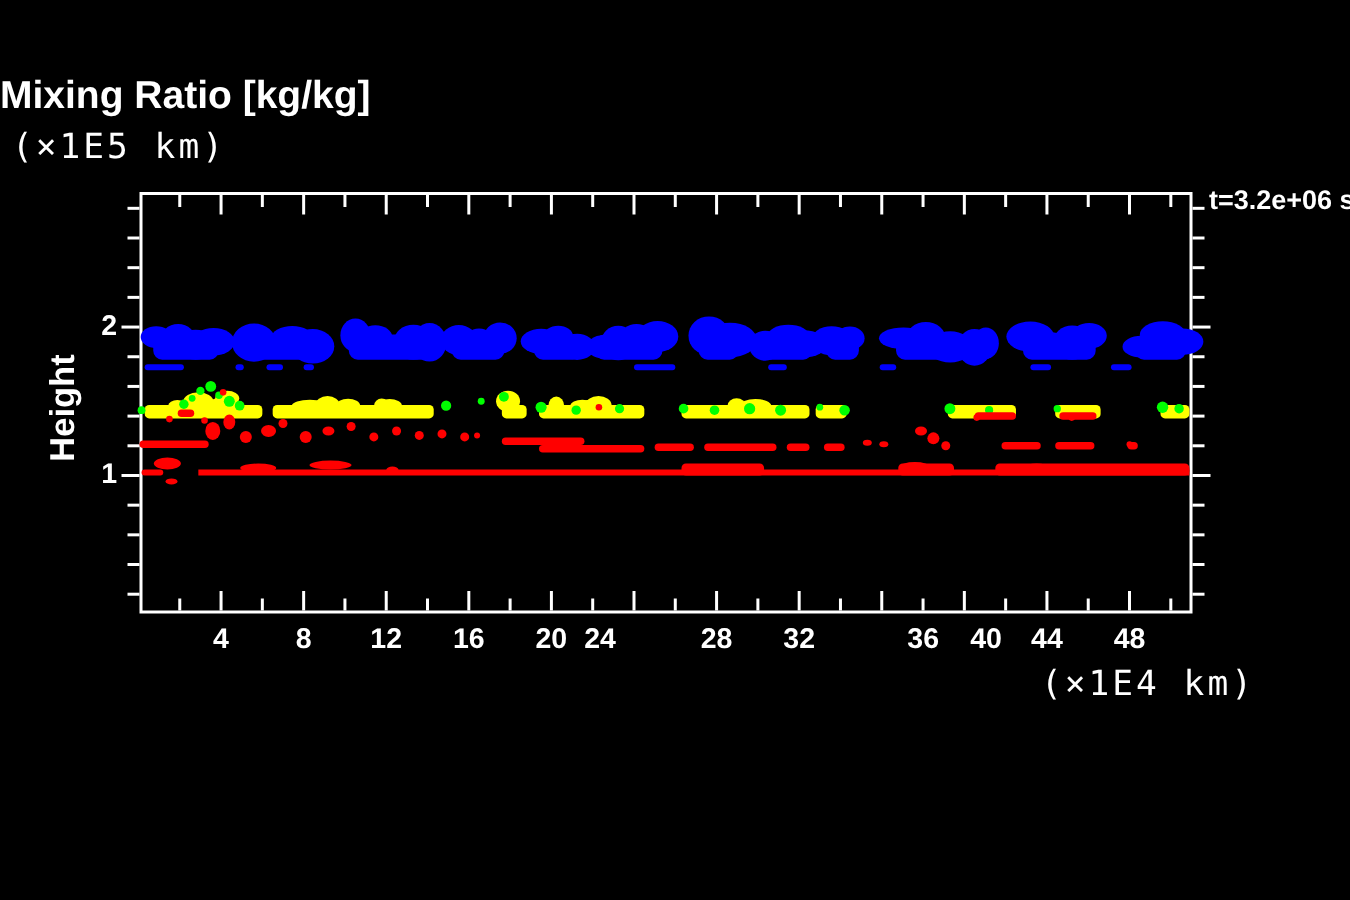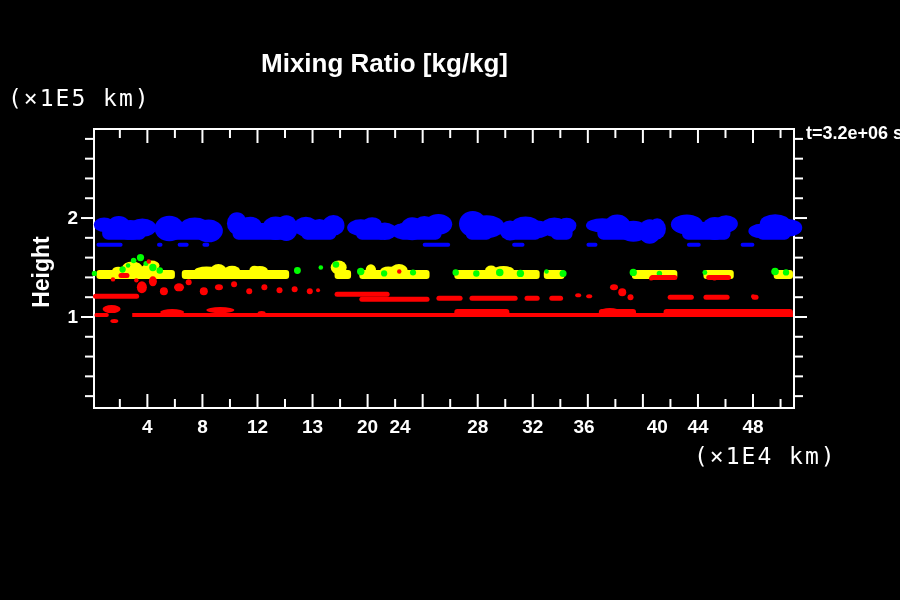--- a/index.html
+++ b/index.html
@@ -2,21 +2,21 @@
 <html><head>
 <meta charset="utf-8">
 <style>
   html,body{margin:0;padding:0;}
   body{
     width:900px;height:600px;position:relative;overflow:hidden;
     background:#000;color:#fff;
     font-family:"Liberation Sans",sans-serif;
   }
   .title{
-    position:absolute;left:0;top:48px;width:769px;text-align:center;
+    position:absolute;left:0;top:48px;width:769px;text-align:left;
     font-weight:bold;font-size:26px;letter-spacing:0px;
   }
   .unit-label{
     position:absolute;
     font-family:"DejaVu Sans Mono",monospace;font-size:23px;letter-spacing:2px;
     white-space:pre;
   }
   .y-unit{left:8px;top:85px;}
   .x-unit{left:694px;top:443px;}
   .time-anno{
@@ -333,26 +333,26 @@
         <ellipse cx="516.864705882353" cy="183.0457746478873" rx="10" ry="3"></ellipse>
         <ellipse cx="598.0764705882353" cy="184.03521126760563" rx="8" ry="3"></ellipse>
       </g>
     </svg>
 </div>
 
 <div id="x-tick-labels">
     <div class="xtick" style="left: 122.371px;">4</div>
     <div class="xtick" style="left: 177.429px;">8</div>
     <div class="xtick" style="left: 232.488px;">12</div>
-    <div class="xtick" style="left: 287.547px;">13</div>
+    <div class="xtick" style="left: 287.547px;">16</div>
     <div class="xtick" style="left: 342.606px;">20</div>
     <div class="xtick" style="left: 375px;">24</div>
     <div class="xtick" style="left: 452.724px;">28</div>
     <div class="xtick" style="left: 507.782px;">32</div>
-    <div class="xtick" style="left: 559px;">36</div>
+    <div class="xtick" style="left: 576px; text-align: right;">36</div>
     <div class="xtick" style="left: 617.9px; text-align: right;">40</div>
     <div class="xtick" style="left: 672.959px;">44</div>
     <div class="xtick" style="left: 728.018px;">48</div>
   </div>
 <div id="y-tick-labels">
     <div class="ytick" style="top: 306.982px;">1</div>
     <div class="ytick" style="top: 208.039px;">2</div>
   </div>
 <div class="unit-label x-unit">(×1E4 km)</div>
 

